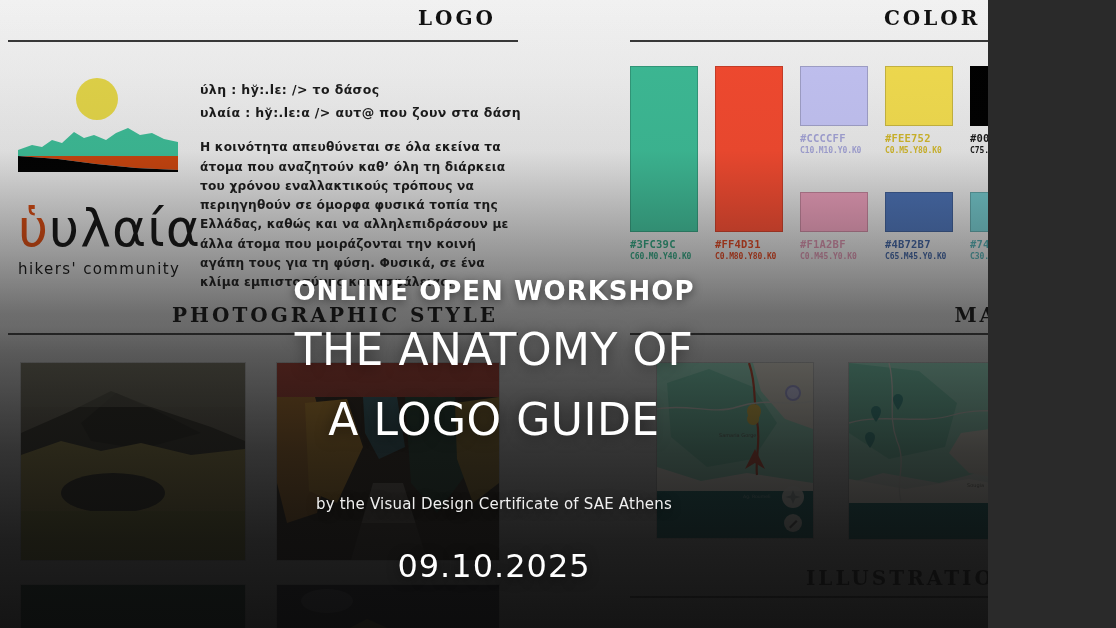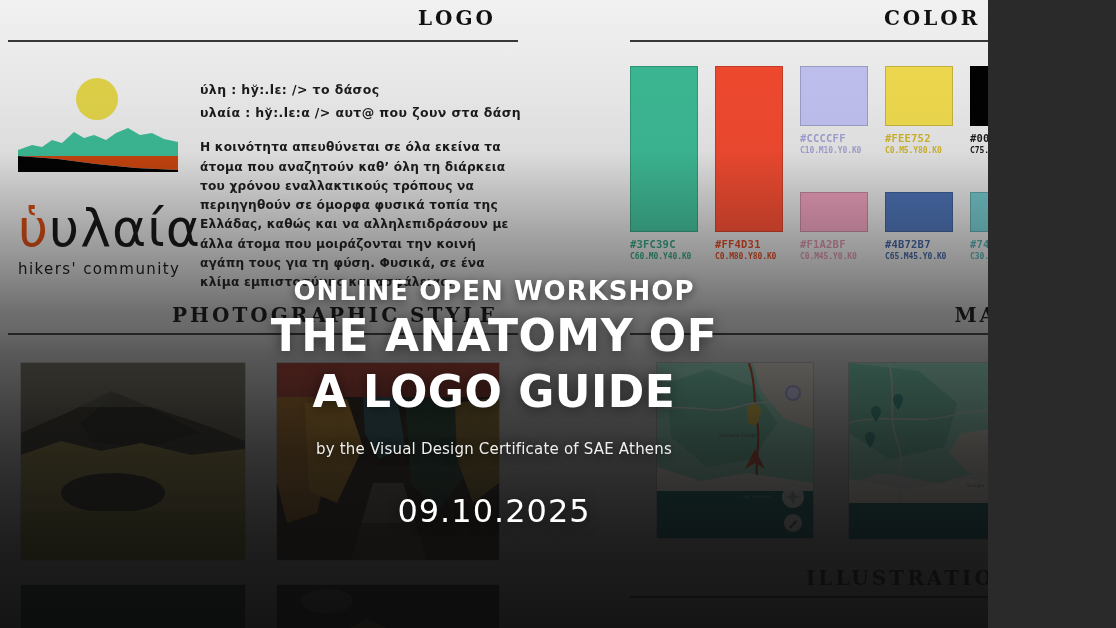--- a/index.html
+++ b/index.html
@@ -90,23 +90,23 @@
       rgba(20,20,20,0.42) 44%,
       rgba(18,18,18,0.62) 56%,
       rgba(16,16,16,0.80) 72%,
       rgba(14,14,14,0.90) 86%,
       rgba(12,12,12,0.95) 100%);
   }
   .promo{position:absolute;left:0;right:0;top:278px;text-align:center;color:#fff;
     font-family:"DejaVu Sans", sans-serif;}
   .kicker{font-size:26px;font-weight:700;letter-spacing:1px;line-height:1.05;
     text-shadow:0 2px 10px rgba(0,0,0,.55);}
-  .headline{font-size:44px;font-weight:700;letter-spacing:.5px;line-height:1.12;margin-top:6px;
+  .headline{font-size:44px;font-weight:400;letter-spacing:.5px;line-height:1.12;margin-top:20px;
     text-shadow:0 2px 14px rgba(0,0,0,.55);}
-  .byline{font-size:15px;font-weight:400;letter-spacing:.2px;margin-top:24px;color:#efefef;
+  .byline{font-size:15px;font-weight:400;letter-spacing:.2px;margin-top:51px;color:#efefef;
     text-shadow:0 2px 10px rgba(0,0,0,.6);}
   .date{font-size:32px;font-weight:400;letter-spacing:1px;margin-top:34px;
     text-shadow:0 2px 12px rgba(0,0,0,.6);}
 </style>
 </head>
 <body>
 
 <div class="stage">
 
   <div class="board">

